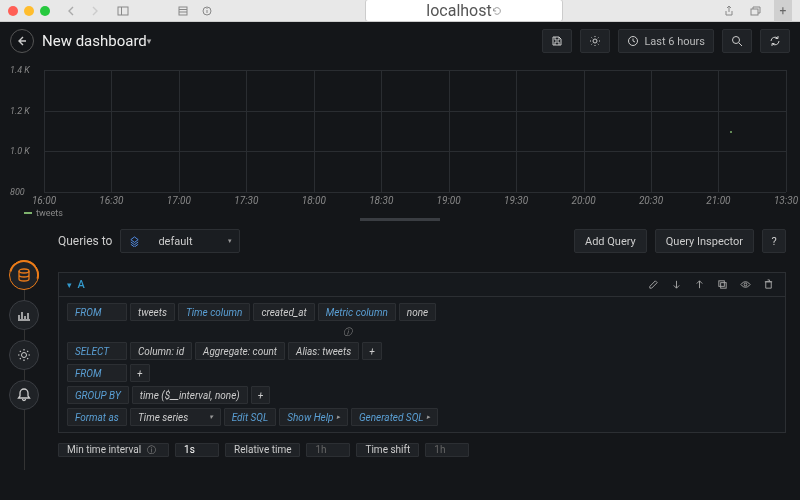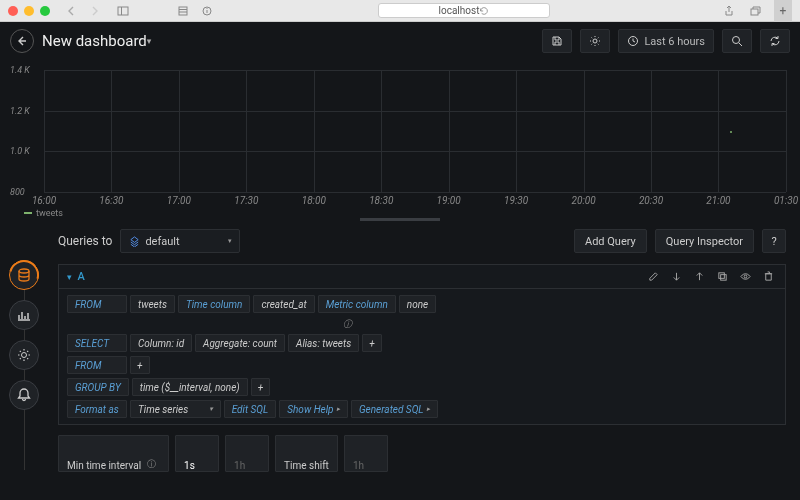--- a/index.html
+++ b/index.html
@@ -7,21 +7,21 @@
 
 
 .browser-chrome { height:22px; background:#e8e8e8; display:flex; align-items:center; padding:0 8px; gap:6px; border-bottom:1px solid #ccc; }
 .traffic-lights { display:flex; gap:6px; margin-right:6px; }
 .tl { width:10px; height:10px; border-radius:50%; }
 .tl.red{background:#ff5f56;} .tl.yellow{background:#ffbd2e;} .tl.green{background:#27c93f;}
 .nav-btn { color:#888; font-size:12px; padding:0 3px; cursor:pointer; display:flex; align-items:center; }
 .nav-btn svg { width:12px; height:12px; }
 .chrome-spacer { width:30px; }
 .addr-bar { flex:1; display:flex; justify-content:center; align-items:center; gap:6px; }
-.addr-url { background:#fff; border:1px solid #ccc; border-radius:3px; padding:1px 60px; font-size:10px; color:#555; display:flex; align-items:center; }
+.addr-url { background:#fff; border:1px solid #ccc; border-radius:3px; padding:1px 60px; font-size:16px; color:#555; display:flex; align-items:center; }
 .chrome-right { display:flex; gap:8px; margin-left:8px; }
 .tab-plus { background:#d0d0d0; width:18px; height:22px; display:flex; align-items:center; justify-content:center; color:#666; font-size:12px; margin-left:4px; }
 
 
 .app { background:#141619; height:478px; position:relative; color:#d8d9da; }
 .topbar { height:38px; display:flex; align-items:center; padding:0 10px; gap:8px; }
 .back-circle { width:24px; height:24px; border:1px solid #555; border-radius:50%; display:flex; align-items:center; justify-content:center; cursor:pointer; }
 .back-circle svg { width:12px; height:12px; }
 .dash-title { font-size:15px; color:#eee; cursor:pointer; display:flex; align-items:center; gap:0;justify-content:center; }
 .dash-title .caret { font-size:9px; color:#aaa; }
@@ -44,24 +44,24 @@
 
 .editor { position:absolute; left:0; right:0; top:200px; bottom:0; display:flex; }
 .editor-rail { width:48px; display:flex; flex-direction:column; align-items:center; gap:10px; padding-top:38px; position:relative; }
 .rail-line { position:absolute; left:50%; top:46px; bottom:30px; width:1px; background:#333; z-index:0; }
 .rail-btn { width:30px; height:30px; border-radius:50%; background:#1f2226; border:1px solid #3a3d42; display:flex; align-items:center; justify-content:center; cursor:pointer; z-index:1; position:relative; }
 .rail-btn.active { border-color:#eb7b18; background:#1f2226; }
 .rail-btn svg { width:16px; height:16px; }
 .rail-btn.active .half-ring { position:absolute; width:30px; height:30px; border-radius:50%; border:2px solid transparent; border-right-color:#eb7b18; border-top-color:#eb7b18; transform:rotate(-30deg); }
 
 .editor-main { flex:1; padding:4px 14px 10px 10px; overflow:hidden; }
-.queries-header { display:flex; align-items:center; gap:8px; height:30px; margin-bottom:8px; }
+.queries-header { display:flex; align-items:center; gap:8px; height:30px; margin-bottom:16px; }
 .q-label { font-size:12px; color:#ccc; }
 .ds-pill { background:#1a1d21; border:1px solid #2c2f33; height:24px; width:120px; display:flex; align-items:center; justify-content:space-between; padding:0 8px; font-size:11px; color:#ccc; cursor:pointer; border-radius:2px; }
-.ds-pill .ds-left { display:flex; align-items:center; gap:5px; }
+.ds-pill .ds-left { display:flex; align-items:center; gap:18px; }
 .ds-icon { width:11px; height:11px; display:flex; align-items:center; justify-content:center; }
 .qh-spacer { flex:1; }
 .qh-btn { background:#1f2226; border:1px solid #2c2f33; height:24px; padding:9px 10px; font-size:11px; color:#ccc; cursor:pointer; display:flex; align-items:center; border-radius:2px; }
 .qh-btn.iconic { width:24px; padding:0; justify-content:center; }
 
 .query-block { background:#16191d; border:1px solid #2c2f33; }
 .query-head { height:24px; display:flex; align-items:center; padding:0 8px; gap:6px; border-bottom:1px solid #2c2f33; }
 .qhead-chevron { color:#3399cc; font-size:9px; cursor:pointer; }
 .qhead-letter { color:#3399cc; font-size:11px; font-weight:500; }
 .qhead-spacer { flex:1; }
@@ -73,21 +73,21 @@
 .qchip { background:#1f2226; border:1px solid #2c2f33; height:18px; padding:0 7px; display:flex; align-items:center; color:#ccc; border-radius:1px; }
 .qchip.kw { color:#5a9fd4; min-width:60px; }
 .qchip.plain { color:#ccc; }
 .qchip.plus { padding:0 6px; cursor:pointer; }
 .qchip.link { color:#5a9fd4; cursor:pointer; }
 .qchip.select { min-width:90px; justify-content:space-between; gap:18px; cursor:pointer; }
 .tiny-caret { font-size:7px; color:#999; margin-left:3px; }
 .info-i { color:#888; font-size:9px; margin:0 4px; cursor:pointer; }
 
 .footer-row { margin-top:10px; display:flex; align-items:center; gap:6px; font-size:10px; }
-.fchip { background:#1f2226; border:1px solid #2c2f33; height:37px; padding:0 8px; display:flex; align-items:flex-end; color:#ccc; border-radius:1px; }
+.fchip { background:#1f2226; border:1px solid #2c2f33; height:14px; padding:0 8px; display:flex; align-items:flex-start; color:#ccc; border-radius:1px; }
 .fchip.val { color:#fff; min-width:44px; }
 </style>
 </head>
 <body>
 
 <div class="browser-chrome">
   <div class="traffic-lights">
     <div class="tl red"></div>
     <div class="tl yellow"></div>
     <div class="tl green"></div>
@@ -218,21 +218,21 @@
         <span class="xtick" style="left:54.54%">19:00</span>
       <div class="vgrid" style="left:63.63%"></div>
         <span class="xtick" style="left:63.63%">19:30</span>
       <div class="vgrid" style="left:72.72%"></div>
         <span class="xtick" style="left:72.72%">20:00</span>
       <div class="vgrid" style="left:81.81%"></div>
         <span class="xtick" style="left:81.81%">20:30</span>
       <div class="vgrid" style="left:90.90%"></div>
         <span class="xtick" style="left:90.90%">21:00</span>
       <div class="vgrid" style="left:100%"></div>
-        <span class="xtick" style="left:100%">01:30</span>
+        <span class="xtick" style="left:100%">13:30</span>
 
       <div class="data-dot" style="left:92.4%; top:50%;"></div>
     </div>
     <div class="legend">
       <div class="legend-swatch"></div>
       <span>tweets</span>
     </div>
     <div class="scroll-hint"></div>
   </div>
 
@@ -354,19 +354,20 @@
           </div>
         </div>
       </div>
 
       <div class="footer-row">
         <div class="fchip">
           <span>Min time interval</span>
           <span class="info-i" style="margin-left:6px;">ⓘ</span>
         </div>
         <div class="fchip val">1s</div>
+        <div class="fchip">Relative time</div>
         <div class="fchip val" style="color:#666;">1h</div>
         <div class="fchip">Time shift</div>
         <div class="fchip val" style="color:#666;">1h</div>
       </div>
     </div>
   </div>
 </div>
 
 </body></html>

